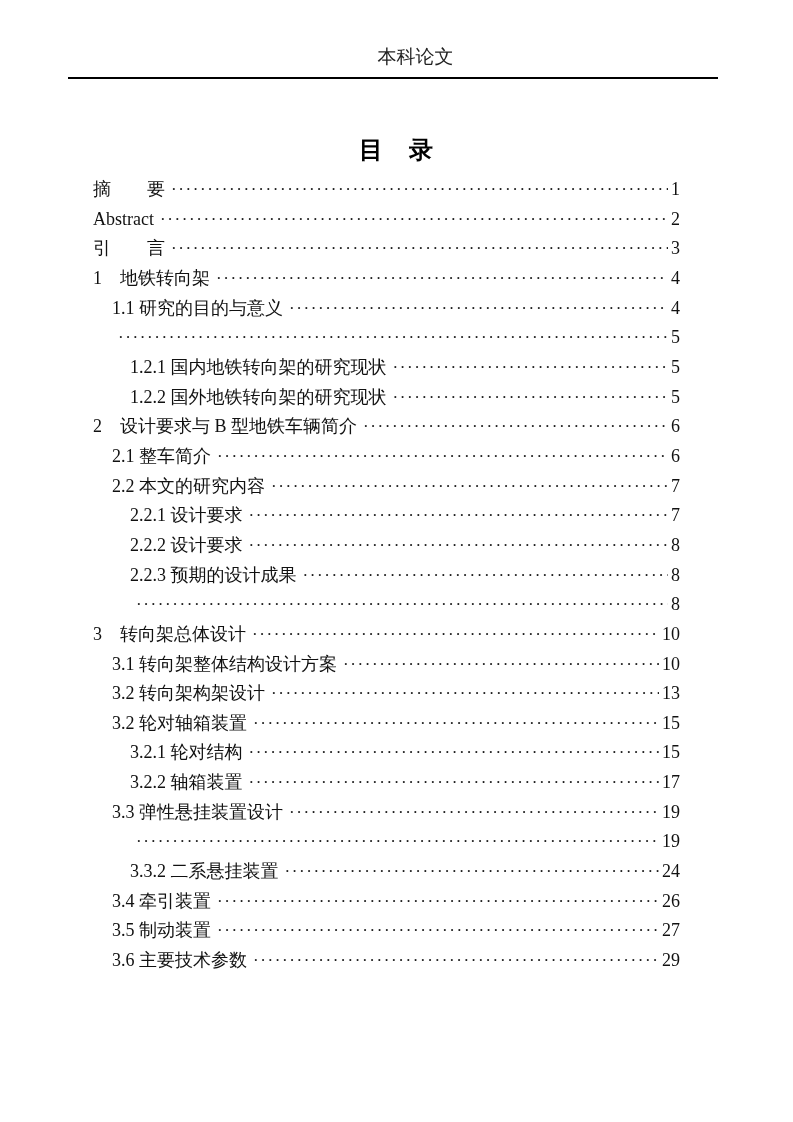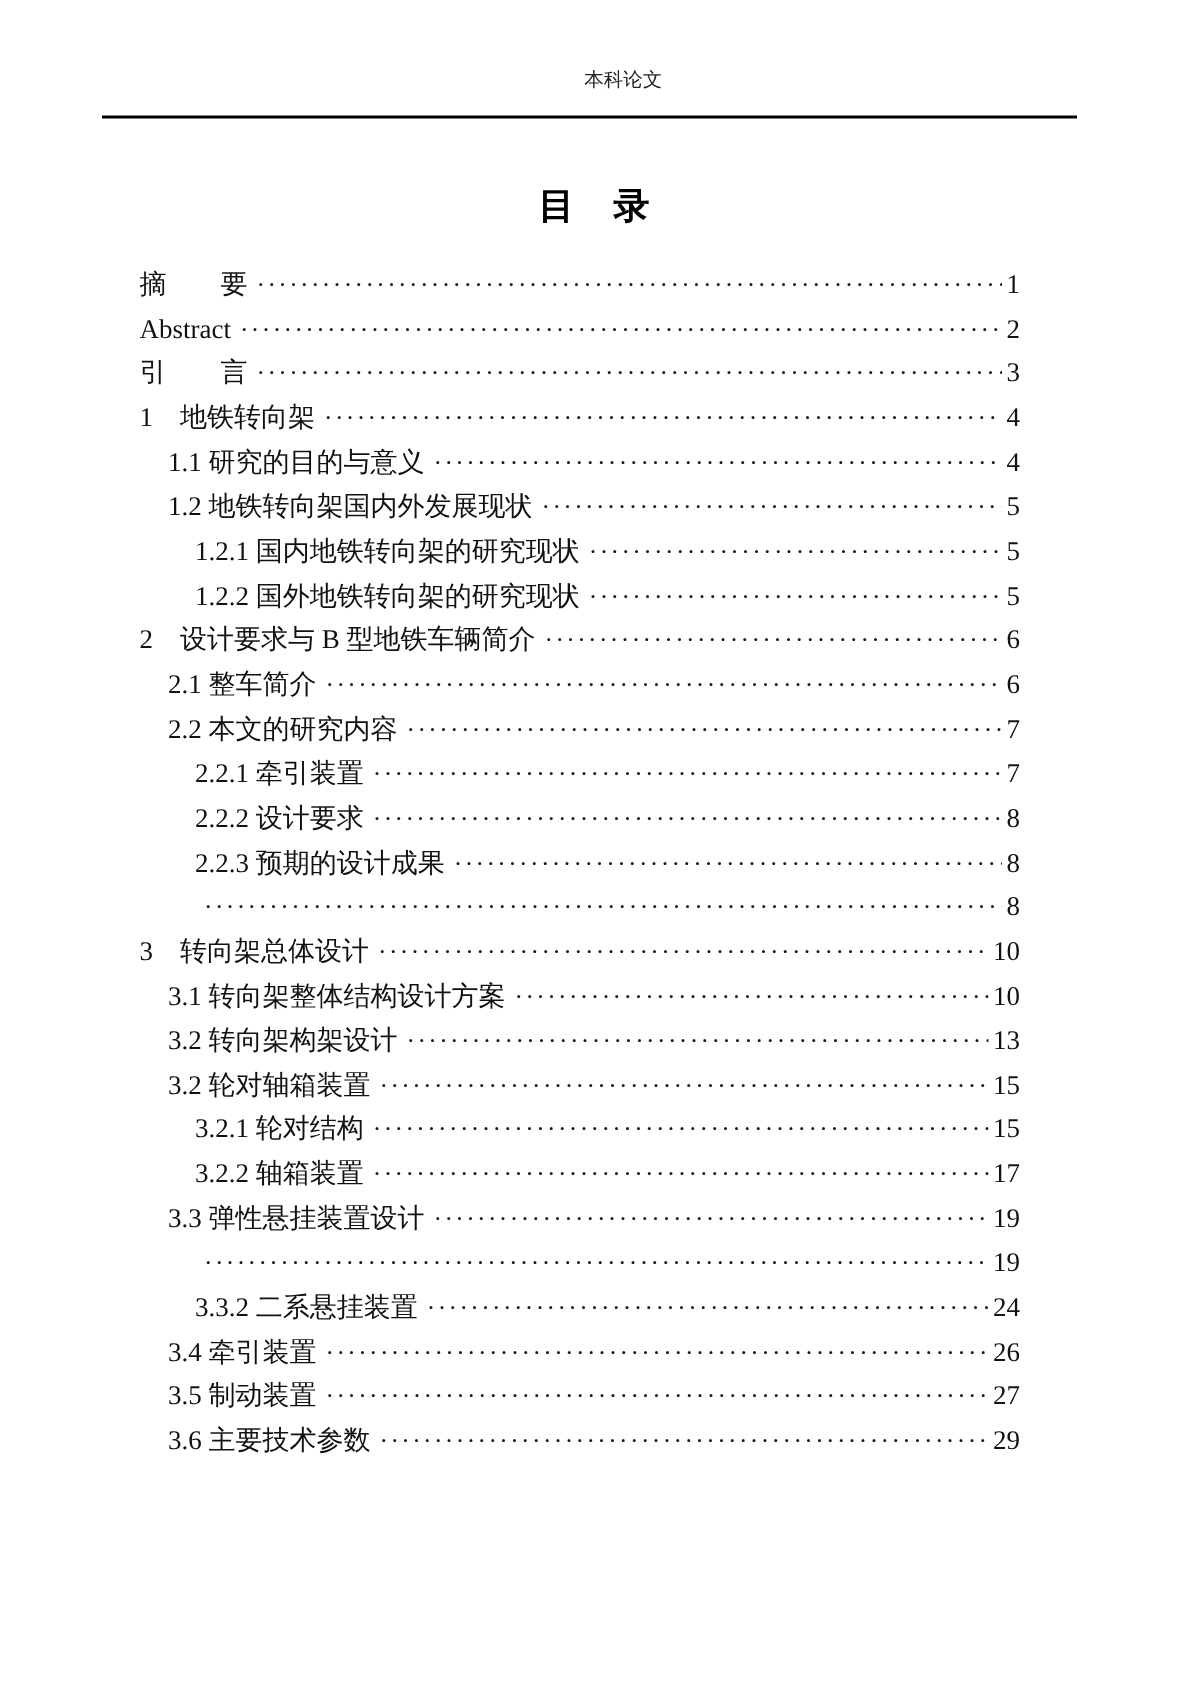--- a/index.html
+++ b/index.html
@@ -18,35 +18,35 @@
   }
   
   .header {
     position: absolute;
     top: 44px;
     left: 0;
     width: 100%;
     box-sizing: border-box;
     padding-left: 38px;          
     text-align: center;
-    font-size: 13px;
+    font-size: 19px;
     color: #222222;
   }
   .header-rule {
     position: absolute;
     top: 77px;
     left: 68px;
     width: 650px;
     height: 0;
     border-top: 2px solid #000000;
   }
   
   .title {
     position: absolute;
-    top: 124px;
+    top: 136px;
     left: 0;
     width: 100%;
     margin: 0;
     text-align: center;
     font-family: "Liberation Sans", "DejaVu Sans", sans-serif;
     font-weight: bold;
     font-size: 24px;
     line-height: 28px;
     color: #000000;
     letter-spacing: 1px;
@@ -120,21 +120,20 @@
       <span class="toc-label">1　地铁转向架</span>
       <span class="toc-dots">········································································································································································································</span>
       <span class="toc-page">4</span>
     </div>
       <div class="toc-row level-1">
       <span class="toc-label">1.1 研究的目的与意义</span>
       <span class="toc-dots">········································································································································································································</span>
       <span class="toc-page">4</span>
     </div>
       <div class="toc-row level-1">
-      <span class="toc-label">1.2 地铁转向架国内外发展现状</span>
       <span class="toc-dots">········································································································································································································</span>
       <span class="toc-page">5</span>
     </div>
       <div class="toc-row level-2">
       <span class="toc-label">1.2.1 国内地铁转向架的研究现状</span>
       <span class="toc-dots">········································································································································································································</span>
       <span class="toc-page">5</span>
     </div>
       <div class="toc-row level-2">
       <span class="toc-label">1.2.2 国外地铁转向架的研究现状</span>
@@ -150,21 +149,21 @@
       <span class="toc-label">2.1 整车简介</span>
       <span class="toc-dots">········································································································································································································</span>
       <span class="toc-page">6</span>
     </div>
       <div class="toc-row level-1">
       <span class="toc-label">2.2 本文的研究内容</span>
       <span class="toc-dots">········································································································································································································</span>
       <span class="toc-page">7</span>
     </div>
       <div class="toc-row level-2">
-      <span class="toc-label">2.2.1 牵引装置</span>
+      <span class="toc-label">2.2.1 设计要求</span>
       <span class="toc-dots">········································································································································································································</span>
       <span class="toc-page">7</span>
     </div>
       <div class="toc-row level-2">
       <span class="toc-label">2.2.2 设计要求</span>
       <span class="toc-dots">········································································································································································································</span>
       <span class="toc-page">8</span>
     </div>
       <div class="toc-row level-2">
       <span class="toc-label">2.2.3 预期的设计成果</span>

